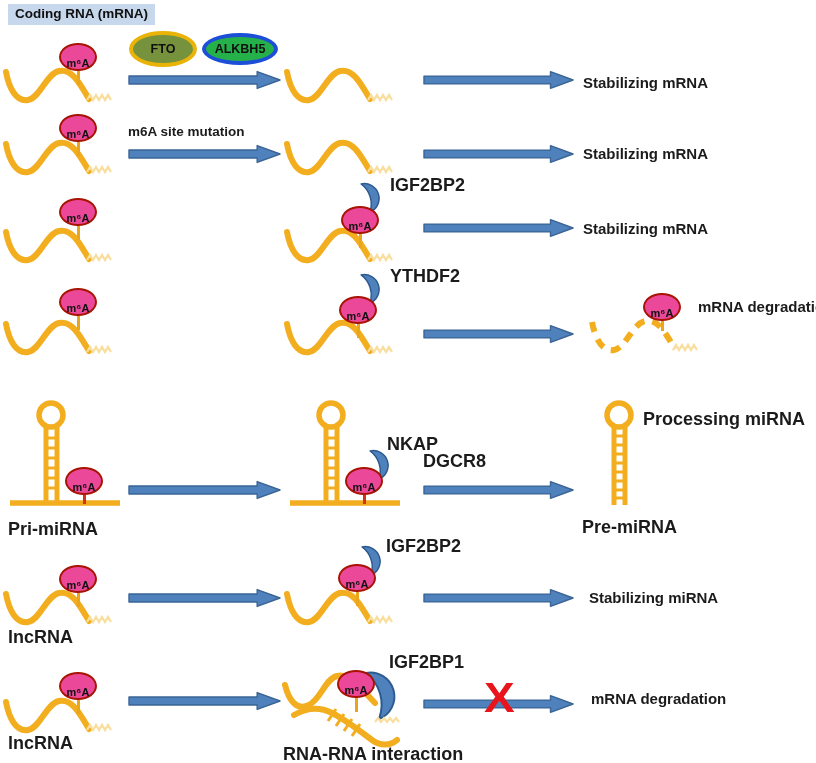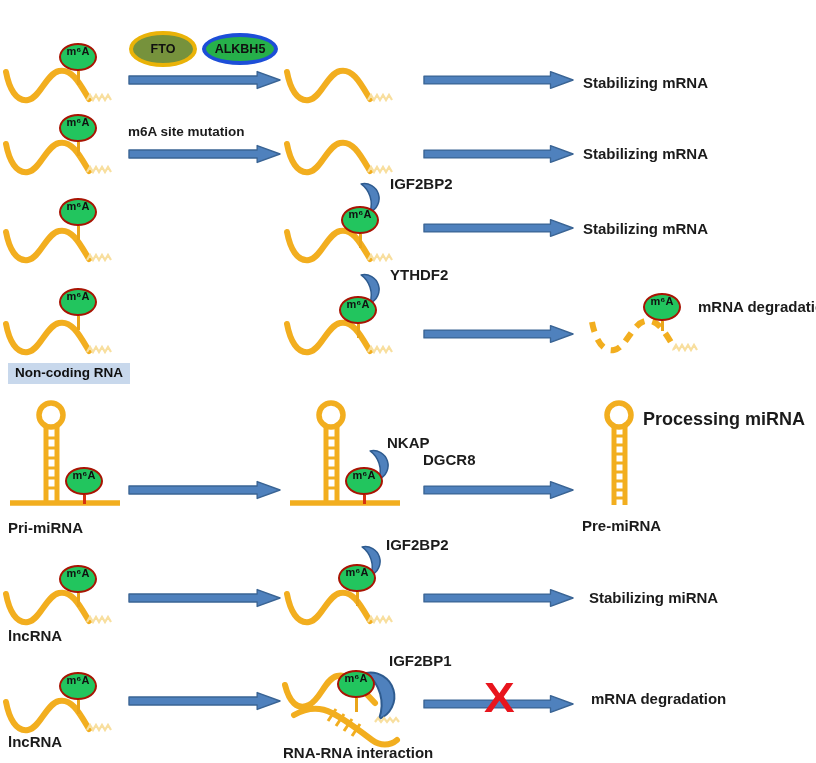--- a/index.html
+++ b/index.html
@@ -1,31 +1,31 @@
 <!DOCTYPE html>
 <html><head>
 <meta charset="utf-8">
 <style>
   html,body { margin:0; padding:0; background:#fff; }
   .canvas {
     position:relative; width:816px; height:763px; background:#ffffff;
     font-family:"Liberation Sans", sans-serif; overflow:hidden;
   }
-  .lbl { position:absolute; font-weight:bold; color:#1b1b1b; font-size:15px; white-space:nowrap; line-height:1.15; }
+  .lbl { position:absolute; font-weight:bold; color:#1b1b1b; font-size:18px; white-space:nowrap; line-height:1.15; }
   .ctr { text-align:left; }
   .outcome { font-size:15px; }
   .small14 { font-size:18px; }
   .sec-hdr {
     position:absolute; background:#C8D8EC; color:#101010; font-weight:bold;
     font-size:13.5px; padding:3px 7px; line-height:1.1;
   }
   .badge { position:absolute; width:38px; z-index:6; }
   .badge .oval {
-    width:38px; height:28px; background:#22c55e; border:2px solid #A81403;
-    border-radius:50%; display:flex; align-items:flex-start; justify-content:center;
+    width:38px; height:28px; background:#ec4899; border:2px solid #A81403;
+    border-radius:50%; display:flex; align-items:flex-end; justify-content:center;
     font-size:11px; font-weight:bold; color:#101010; box-sizing:border-box;
   }
   .badge .stem { width:3px; margin:0 auto; }
   .stem-y { background:#E9A51B; height:14px; }
   .stem-y-s { background:#E9A51B; height:10px; }
   .stem-r { background:#D63211; height:9px; }
   .enzyme {
     position:absolute; border-radius:50%; display:flex; align-items:center; justify-content:center;
     font-weight:bold; font-size:12.5px; color:#101010; box-sizing:border-box; z-index:5;
   }
@@ -74,21 +74,21 @@
       <symbol id="complex" viewBox="0 0 135 88">
         <path d="M5,20 C9,36 17,46 29,40 C41,34 45,14 57,11 C67,9 73,15 80,22 L95,38" fill="none" stroke="#F2AE1F" stroke-width="6" stroke-linecap="round"></path>
         <path d="M86,8 A24,24 0 0 1 99,54 A40,40 0 0 0 86,8 Z" fill="#4F81BD" stroke="#2E5B8F" stroke-width="2" stroke-linejoin="round"></path>
         <path d="M14,50 C28,42 40,42 52,48 C66,55 80,66 92,75 C100,81 110,81 117,75" fill="none" stroke="#F2AE1F" stroke-width="6" stroke-linecap="round"></path>
         <path d="M56,44 L48,56 M64,49 L56,61 M72,54 L64,66 M80,59 L72,71" stroke="#F2AE1F" stroke-width="3" fill="none"></path>
         <polyline points="95,57 98,53 101,57 104,53 107,57 110,53 113,57 116,53 119,57" fill="none" stroke="#F8DF9F" stroke-width="2.2"></polyline>
       </symbol>
     </defs>
   </svg>
 
-  <div class="sec-hdr" style="left:8px;top:363px">Non-coding RNA</div>
+  <div class="sec-hdr" style="left:8px;top:4px">Coding RNA (mRNA)</div>
 
   <svg class="piece" style="left:2px;top:62px" width="118" height="48">
       <use href="#wave"></use>
     </svg>
   <div class="badge" style="left:59px;top:43px">
     <div class="oval">
         <span>m⁶A</span>
       </div>
     <div class="stem stem-y"></div>
   </div>

